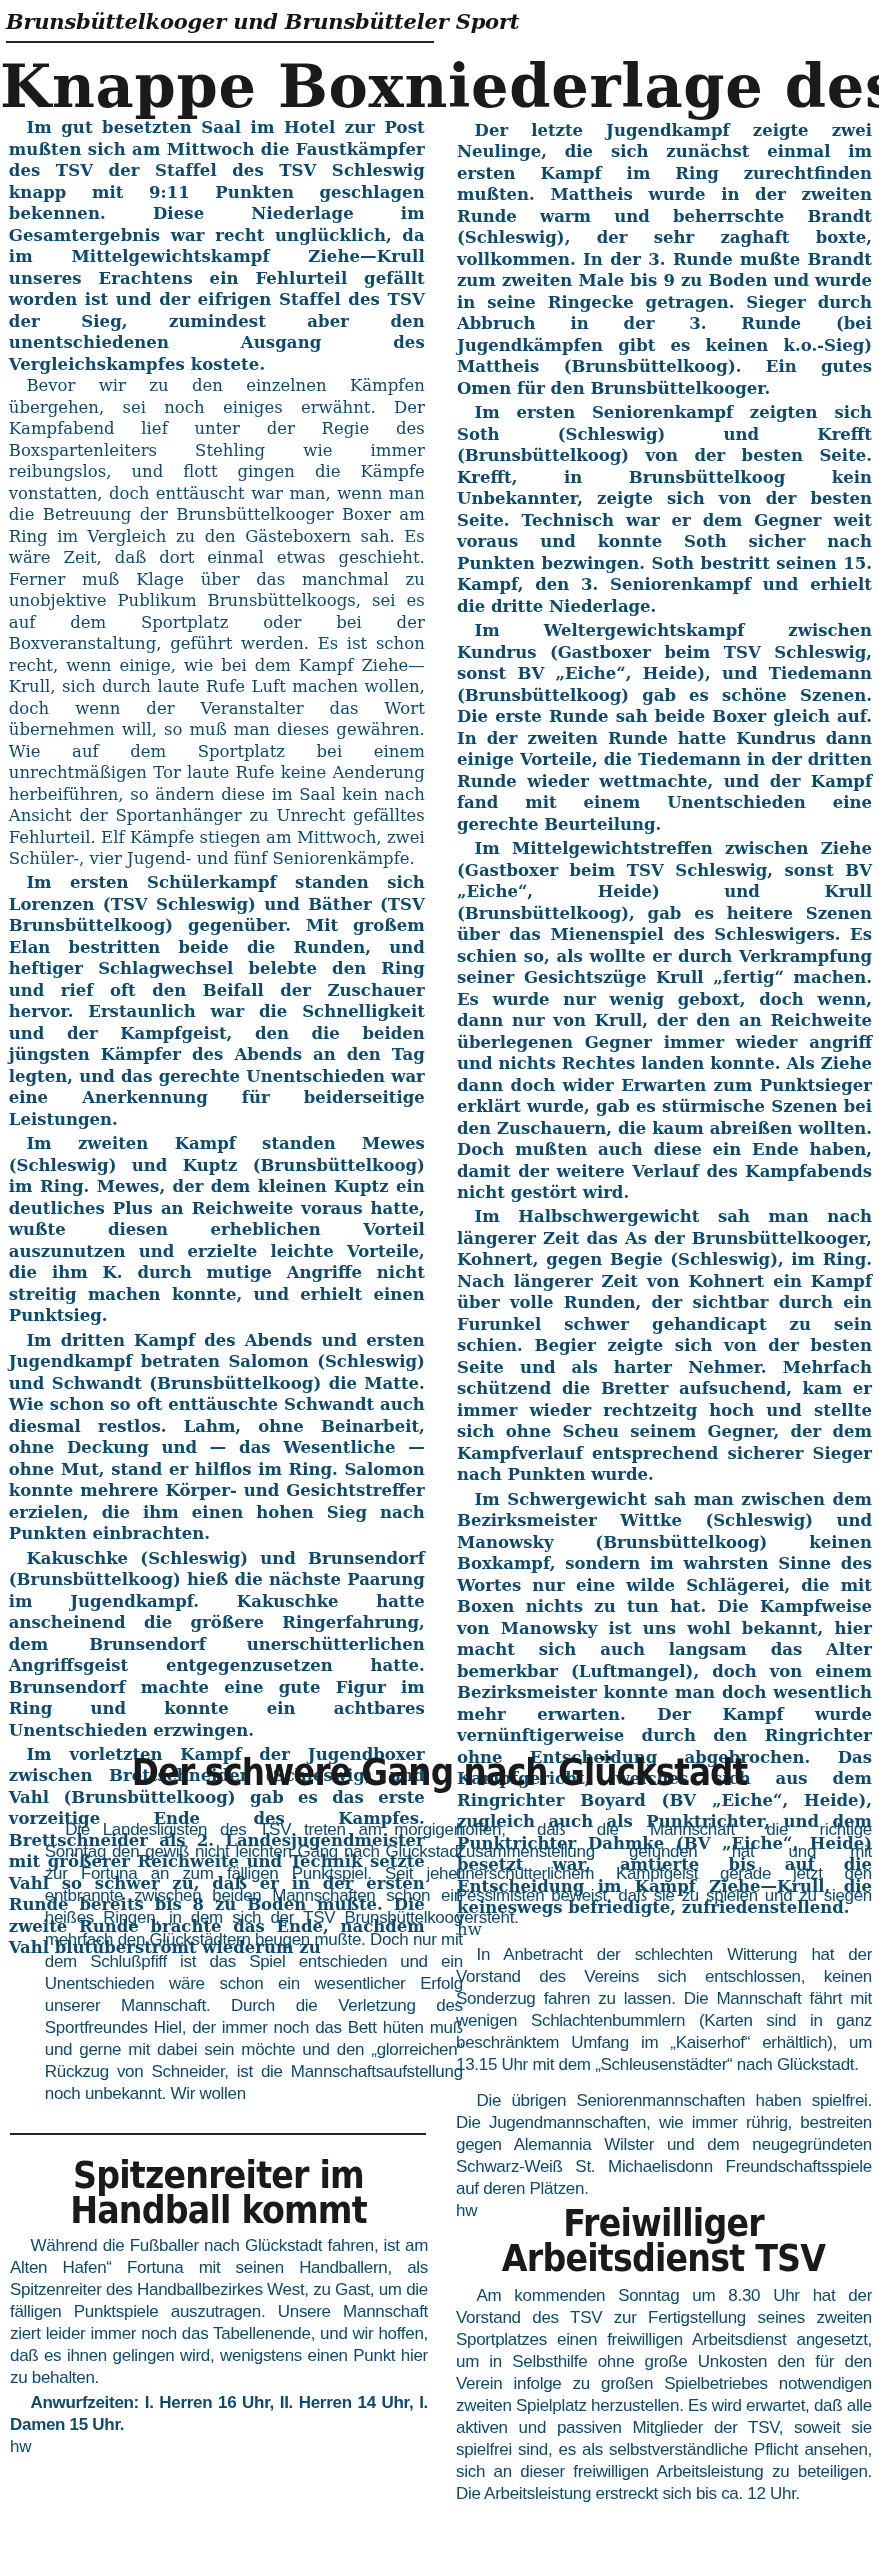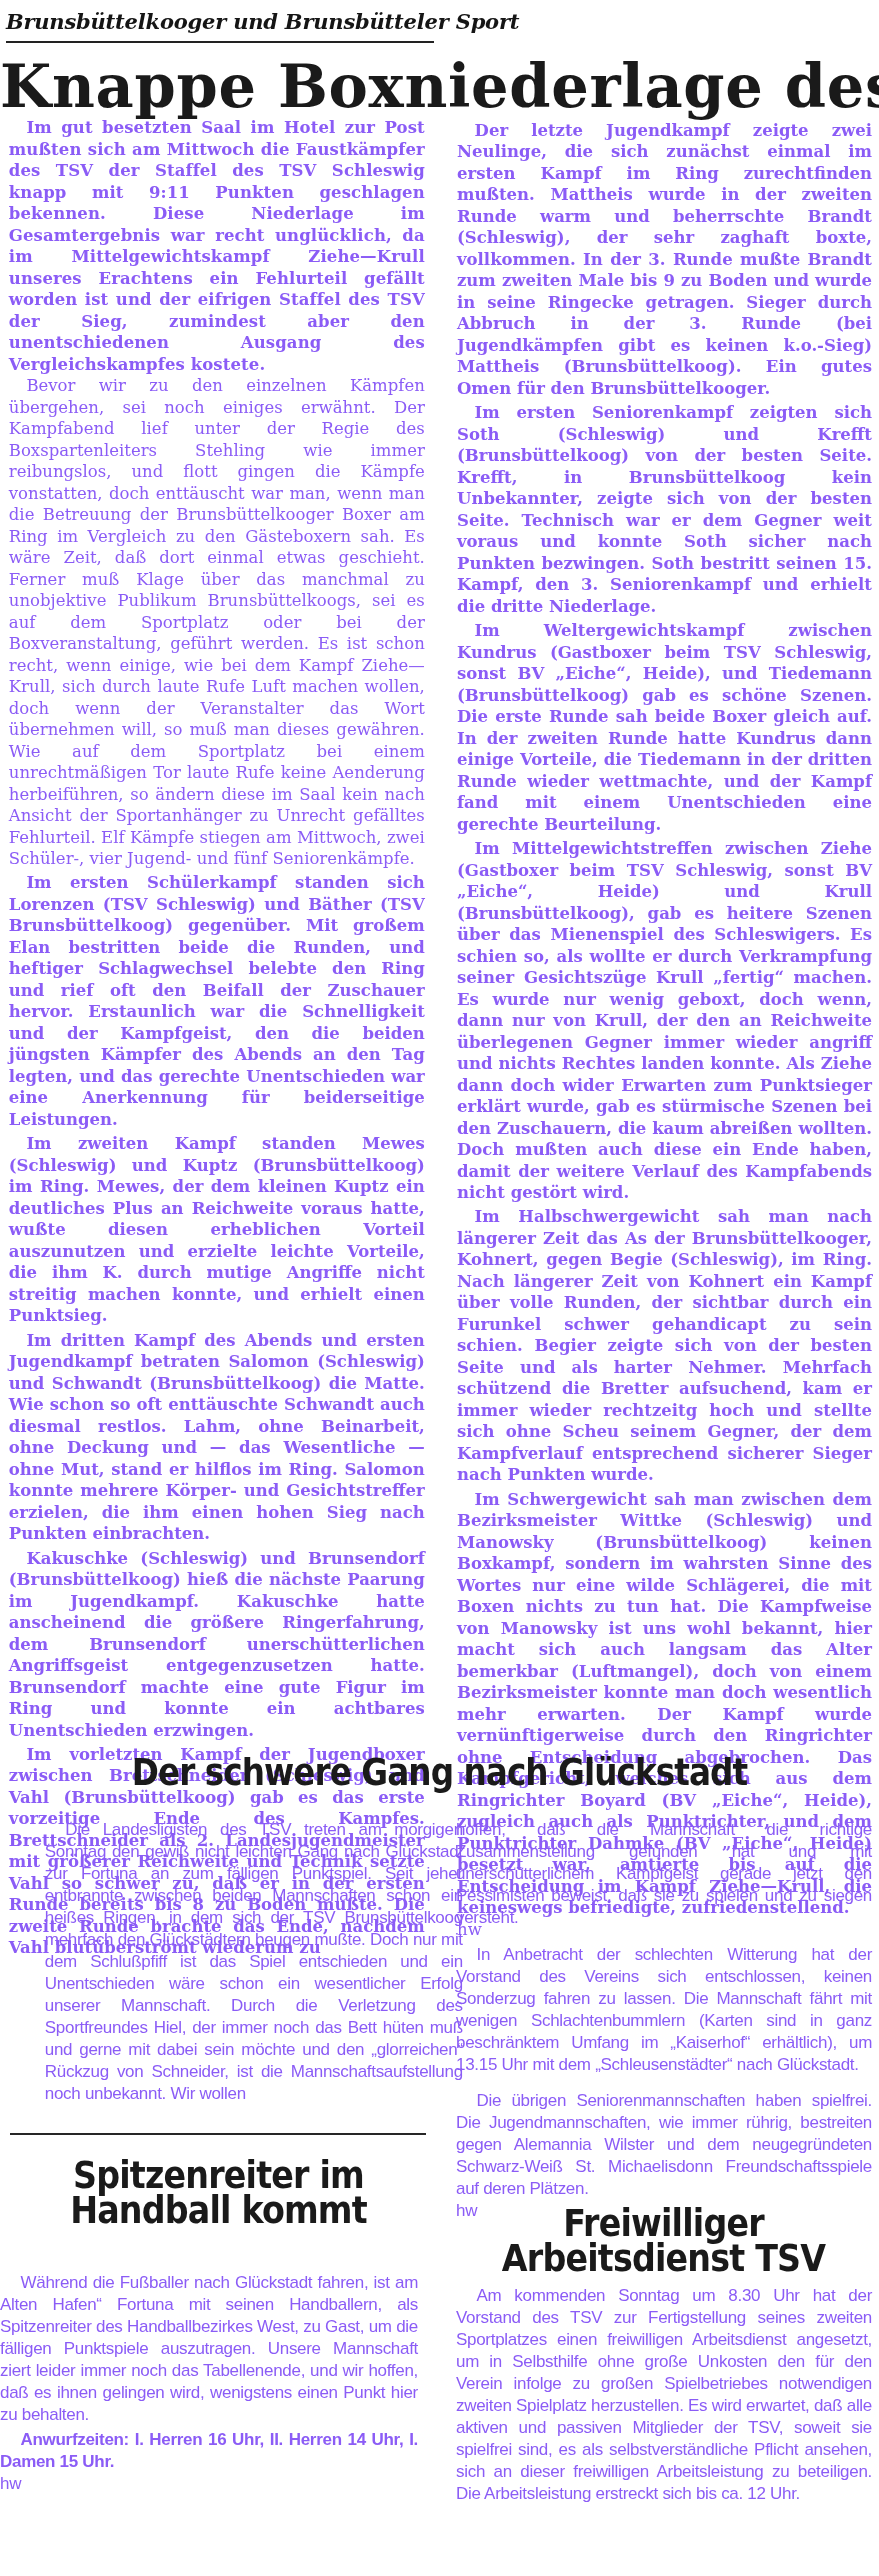--- a/index.html
+++ b/index.html
@@ -17,37 +17,37 @@
     position: absolute; text-align: center; font-family: "DejaVu Serif", serif;
     font-weight: bold; color: #1a1a1a; white-space: nowrap; line-height: 1;
   }
   .h-box { left: 0; width: 879px; top: 57px; font-size: 59px; letter-spacing: 0.7px; }
   .h-glueck { left: 0; width: 879px; top: 1753px; font-size: 38px; font-family: "DejaVu Sans", sans-serif; letter-spacing: -1.1px; transform: scaleX(0.86); transform-origin: center; }
   .h-spitzen { left: 8.8px; width: 419px; top: 2158px; font-size: 37px; line-height: 35px; font-family: "DejaVu Sans", sans-serif; letter-spacing: -0.9px; white-space: normal; transform: scaleX(0.9); transform-origin: center; }
   .h-freiw { left: 454px; width: 419px; top: 2206px; font-size: 37px; line-height: 35px; font-family: "DejaVu Sans", sans-serif; letter-spacing: -0.9px; white-space: normal; transform: scaleX(0.9); transform-origin: center; }
 
   .col {
     position: absolute; font-family: "DejaVu Serif", serif; font-size: 16.5px; line-height: 21.5px;
-    text-align: justify; hyphens: manual; color: #8b5cf6;
+    text-align: justify; hyphens: manual; color: #0c4a6e;
   }
   .col p { margin: 0 0 0 0; text-indent: 17.6px; }
   .col p.noindent { text-indent: 0; }
   .col p.gap { margin-top: 2.9px; font-weight: bold; }
   .col .lead { font-weight: bold; letter-spacing: 0.1px; }
   .col .sig { padding-right: 29px; }
 
   .cond { font-family: "Liberation Sans", sans-serif; font-size: 17px; line-height: 22px; letter-spacing: -0.3px; }
   .cond p { text-indent: 20.5px; }
   .cond p.gapbig { margin-top: 14.7px; }
 
   .box-left  { left: 8.8px;  top: 117px; width: 416px; }
   .box-right { left: 457px; top: 117px; width: 415px; }
   .gl-left   { left: 8.8px;  top: 1819px; width: 418px; margin-left: 36px; }
   .gl-right  { left: 456px; top: 1819px; width: 416px; }
-  .sp-left   { left: 0;  top: 2235px; width: 418px; margin-top: 37px; }
+  .sp-left   { left: 10px;  top: 2235px; width: 418px; }
   .fr-right  { left: 456px; top: 2285px; width: 416px; }
 
   .divider-rule { position: absolute; left: 10.3px; top: 2133px; width: 416px; border-top: 2.9px solid #262626; }
 </style>
 </head>
 <body>
 
 <div class="page">
 
   <div class="section-header">Brunsbüttelkooger und Brunsbütteler Sport</div>

